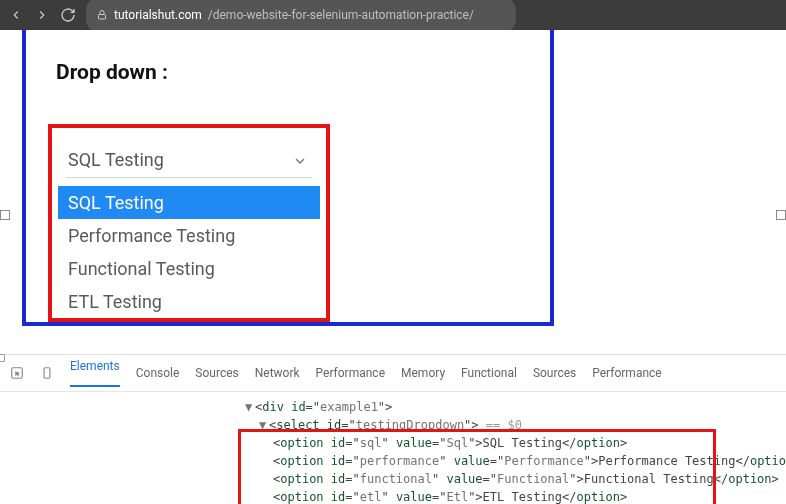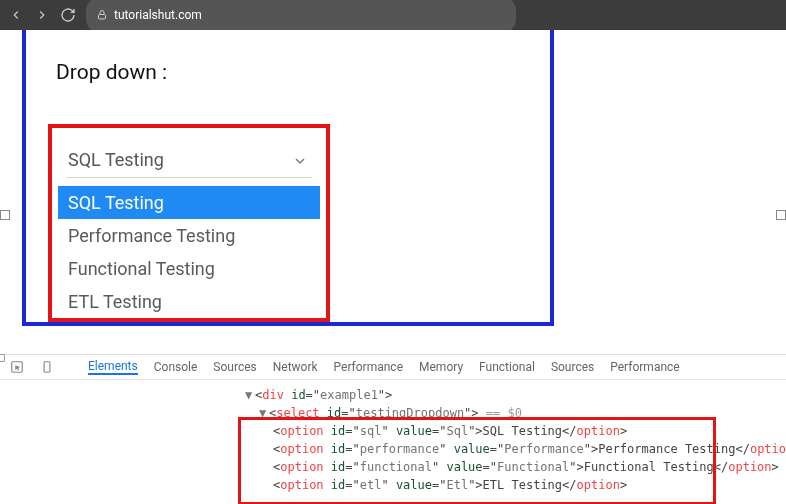--- a/index.html
+++ b/index.html
@@ -54,21 +54,21 @@
     position: absolute;
     left: 22px; top: 0;
     width: 532px; height: 296px;
     border: 4px solid #1a28d5;
     border-top: none;
     background: #fff;
   }
   .heading {
     position: absolute;
     left: 56px; top: 30px;
-    font-weight: 400;
+    font-weight: 700;
     font-size: 21px;
     color: #111;
   }
   .red-box {
     position: absolute;
     left: 48px; top: 94px;
     width: 282px; height: 198px;
     border: 4px solid #e51414;
     background: #fff;
   }
@@ -112,32 +112,32 @@
     display: flex;
     align-items: center;
     gap: 16px;
     padding: 4px 10px;
     border-bottom: 1px solid #e7e7e7;
     font-size: 12px;
     color: #666;
   }
   .dt-icon { width:14px;height:14px;color:#888;cursor:pointer; }
   .dt-tab { cursor: pointer; }
-  .dt-tab.active { color:#1a73e8; border-bottom: 2px solid #1a73e8; padding-bottom:0;margin-left:18px; }
+  .dt-tab.active { color:#1a73e8; border-bottom: 2px solid #1a73e8; padding-bottom:12px; }
   .dt-body {
     position: relative;
     padding: 6px 0 6px 245px;
     font-family: Menlo, Consolas, monospace;
     font-size: 12px;
     line-height: 1.5;
     color: #444;
   }
   .code-line { white-space: nowrap; }
   .caret { color:#777; display:inline-block; width:10px;}
-  .tag { color:#ef4444; }
+  .tag { color:#14532d; }
   .attr-n { color:#14532d; }
   .attr-v { color:#737373; }
   .light { color:#999; }
   .indent1 { padding-left: 14px; }
   .indent2 { padding-left: 28px; }
   .red-code-box {
     position: absolute;
     left: 238px; top: 37px;
     width: 478px; height: 88px;
     border: 3px solid #e51414;
@@ -173,20 +173,21 @@
       </svg>
   </div>
   <div class="url-pill">
     <span class="lock">
       <svg viewBox="0 0 24 24" fill="none" stroke="currentColor" stroke-width="2">
           <rect x="5" y="11" width="14" height="9" rx="2"></rect>
           <path d="M8 11V7a4 4 0 0 1 8 0v4"></path>
         </svg>
     </span>
     <span class="url-host">tutorialshut.com</span>
+      <span class="url-path">/demo-website-for-selenium-automation-practice/</span>
   </div>
 </div>
 
 <div class="page-wrap">
   <div class="side-handle sh-left"></div>
   <div class="side-handle sh-right"></div>
   <div class="blue-frame"></div>
   <div class="heading">Drop down :</div>
 
   <div class="red-box">

